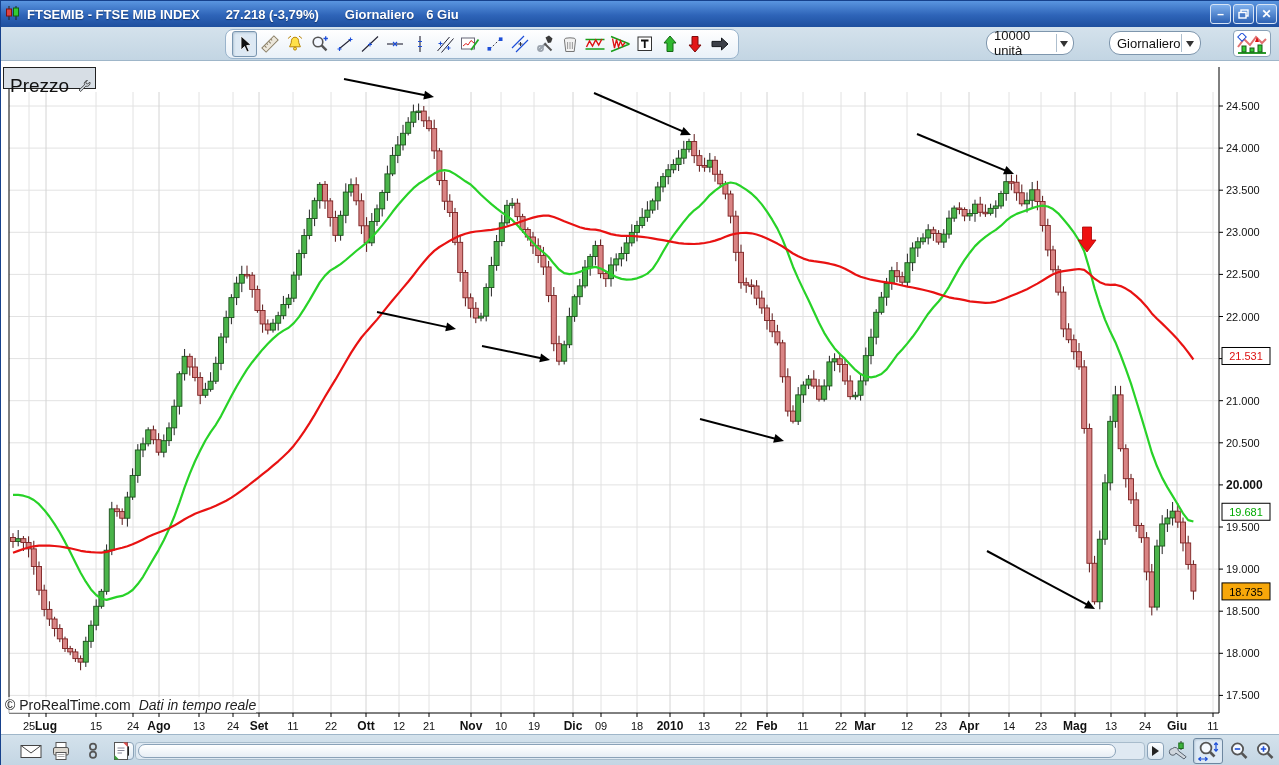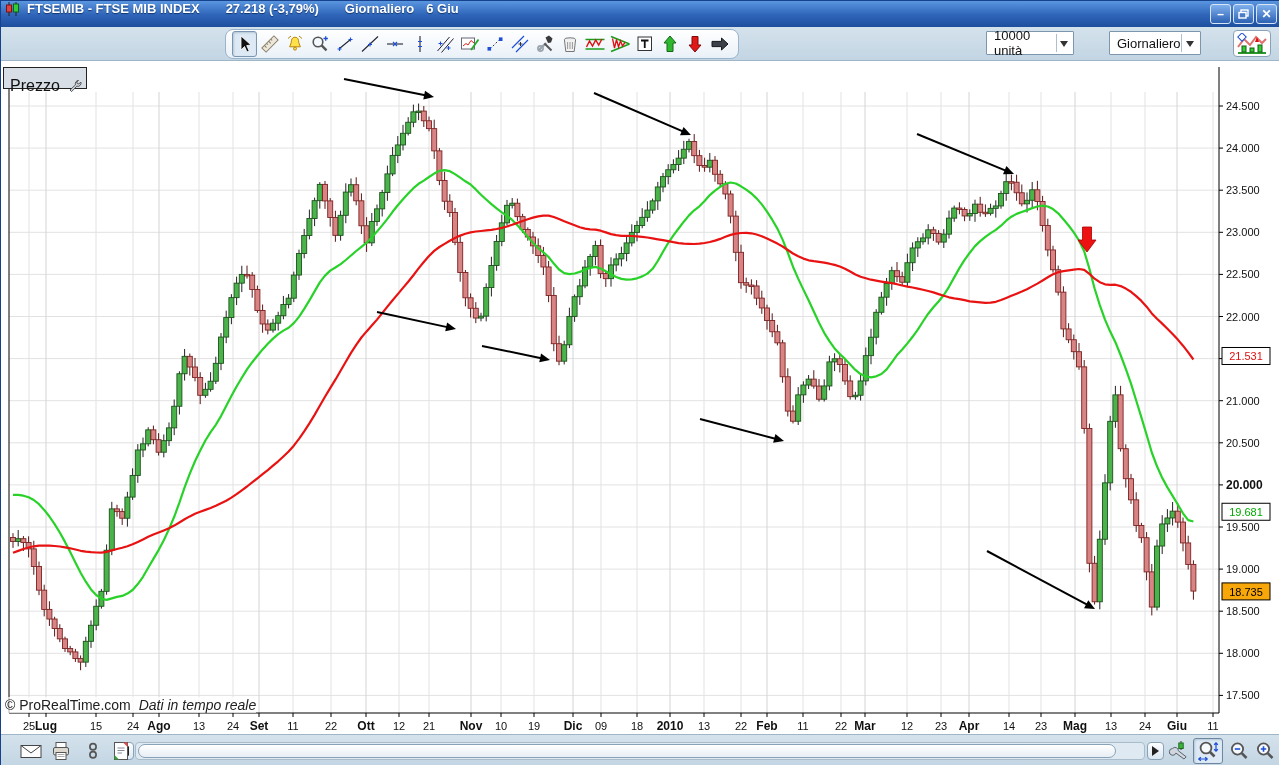--- a/index.html
+++ b/index.html
@@ -2,52 +2,52 @@
 <html><head>
 <meta charset="utf-8">
 <style>
   * { margin:0; padding:0; box-sizing:border-box; }
   html,body { width:1279px; height:765px; overflow:hidden; font-family:"Liberation Sans",sans-serif; }
   #app { position:relative; width:1279px; height:765px; background:#fff; border:1px solid #16418c; }
 
   
   .titlebar { position:absolute; left:0; top:0; width:1279px; height:26px;
     background:linear-gradient(180deg,#5a96e0 0%,#2e64b8 55%,#1e4f9e 100%);
-    display:flex; align-items:flex-start; color:#fff; font-size:13px; font-weight:bold; }
+    display:flex; align-items:center; color:#fff; font-size:13px; font-weight:bold; }
   .titlebar .appicon { margin:0 6px 0 4px; }
   .titlebar .tpart { margin-right:26px; white-space:nowrap; text-shadow:0 1px 1px #12356e; }
   .winbtns { position:absolute; right:3px; top:3px; display:flex; gap:2px; }
   .winbtn { width:21px; height:20px; border:1px solid #d7e4f5; border-radius:3px;
     background:linear-gradient(180deg,#7fb0ec,#2d62b4); color:#fff; font-size:12px; font-weight:bold;
     display:flex; align-items:center; justify-content:center; cursor:pointer; }
 
   
   .toolrow { position:absolute; left:0; top:26px; width:1279px; height:34px;
     background:linear-gradient(180deg,#d4e2ec,#c3d5e3); border-bottom:1px solid #9fb6c9; }
   .tools { position:absolute; left:224px; top:2px; height:30px; display:flex; align-items:center;
     background:linear-gradient(180deg,#ffffff,#e9f1f8); border:1px solid #9ab4cc; border-radius:8px; padding:1px 6px; }
   .toolbtn { width:25px; height:26px; display:flex; align-items:center; justify-content:center;
     border:1px solid transparent; border-radius:3px; cursor:pointer; }
   .toolbtn.selected { background:#dde9f4; border:1px solid #7a96b0; box-shadow:inset 1px 1px 2px #b4c6d6; }
   .toolbtn svg { display:block; }
-  .dd { position:absolute; top:4px; height:24px; background:#fff; border:1px solid #7e96ad; border-radius:1px;
+  .dd { position:absolute; top:4px; height:24px; background:#fff; border:1px solid #7e96ad; border-radius:11px;
     font-size:13px; color:#111; display:flex; align-items:center; padding-left:7px; cursor:pointer; }
   .dd .ddarrow { margin-left:auto; width:17px; height:18px; border-left:1px solid #aebfce;
     display:flex; align-items:center; justify-content:center; margin-right:2px; }
   .dd .ddarrow:after { content:""; border:4px solid transparent; border-top:6px solid #333; margin-top:5px; }
   #dd-units { left:985px; width:88px; }
   #dd-timeframe { left:1108px; width:92px; }
   .chartmode { position:absolute; left:1232px; top:3px; width:38px; height:27px; background:#fff;
     border:1px solid #8aa2b8; border-radius:4px; display:flex; align-items:center; justify-content:center; cursor:pointer; }
 
   
   #chartwrap { position:absolute; left:0; top:60px; width:1279px; height:673px; background:#fff; }
   #chartsvg { position:absolute; left:0; top:0; }
   .panel-tab { position:absolute; left:2px; top:6px; height:22px; background:#d7dee5; border:1px solid #222;
-    display:flex; align-items:center; font-size:16px; color:#111; padding:16px 4px 0 6px; gap:8px; cursor:pointer; }
+    display:flex; align-items:center; font-size:19px; color:#111; padding:16px 4px 0 6px; gap:8px; cursor:pointer; }
   .copyright { position:absolute; left:4px; top:636px; font-size:14px; color:#222; background:rgba(255,255,255,.7); }
   .copyright .ital { font-style:italic; margin-left:8px; }
 
   
   .statusbar { position:absolute; left:0; top:733px; width:1279px; height:32px;
     background:linear-gradient(180deg,#d4e2ec,#c3d5e3); border-top:1px solid #9fb6c9; }
   .sbicon { position:absolute; top:5px; width:24px; height:22px; display:flex; align-items:center; justify-content:center; cursor:pointer; border-radius:3px; }
   .sb-arrow { position:absolute; top:7px; width:17px; height:18px; background:linear-gradient(180deg,#fdfeff,#dbe7f1);
     border:1px solid #8aa2b8; border-radius:4px; display:flex; align-items:center; justify-content:center; cursor:pointer; }
   .sb-arrow:after { content:""; border:5px solid transparent; }

